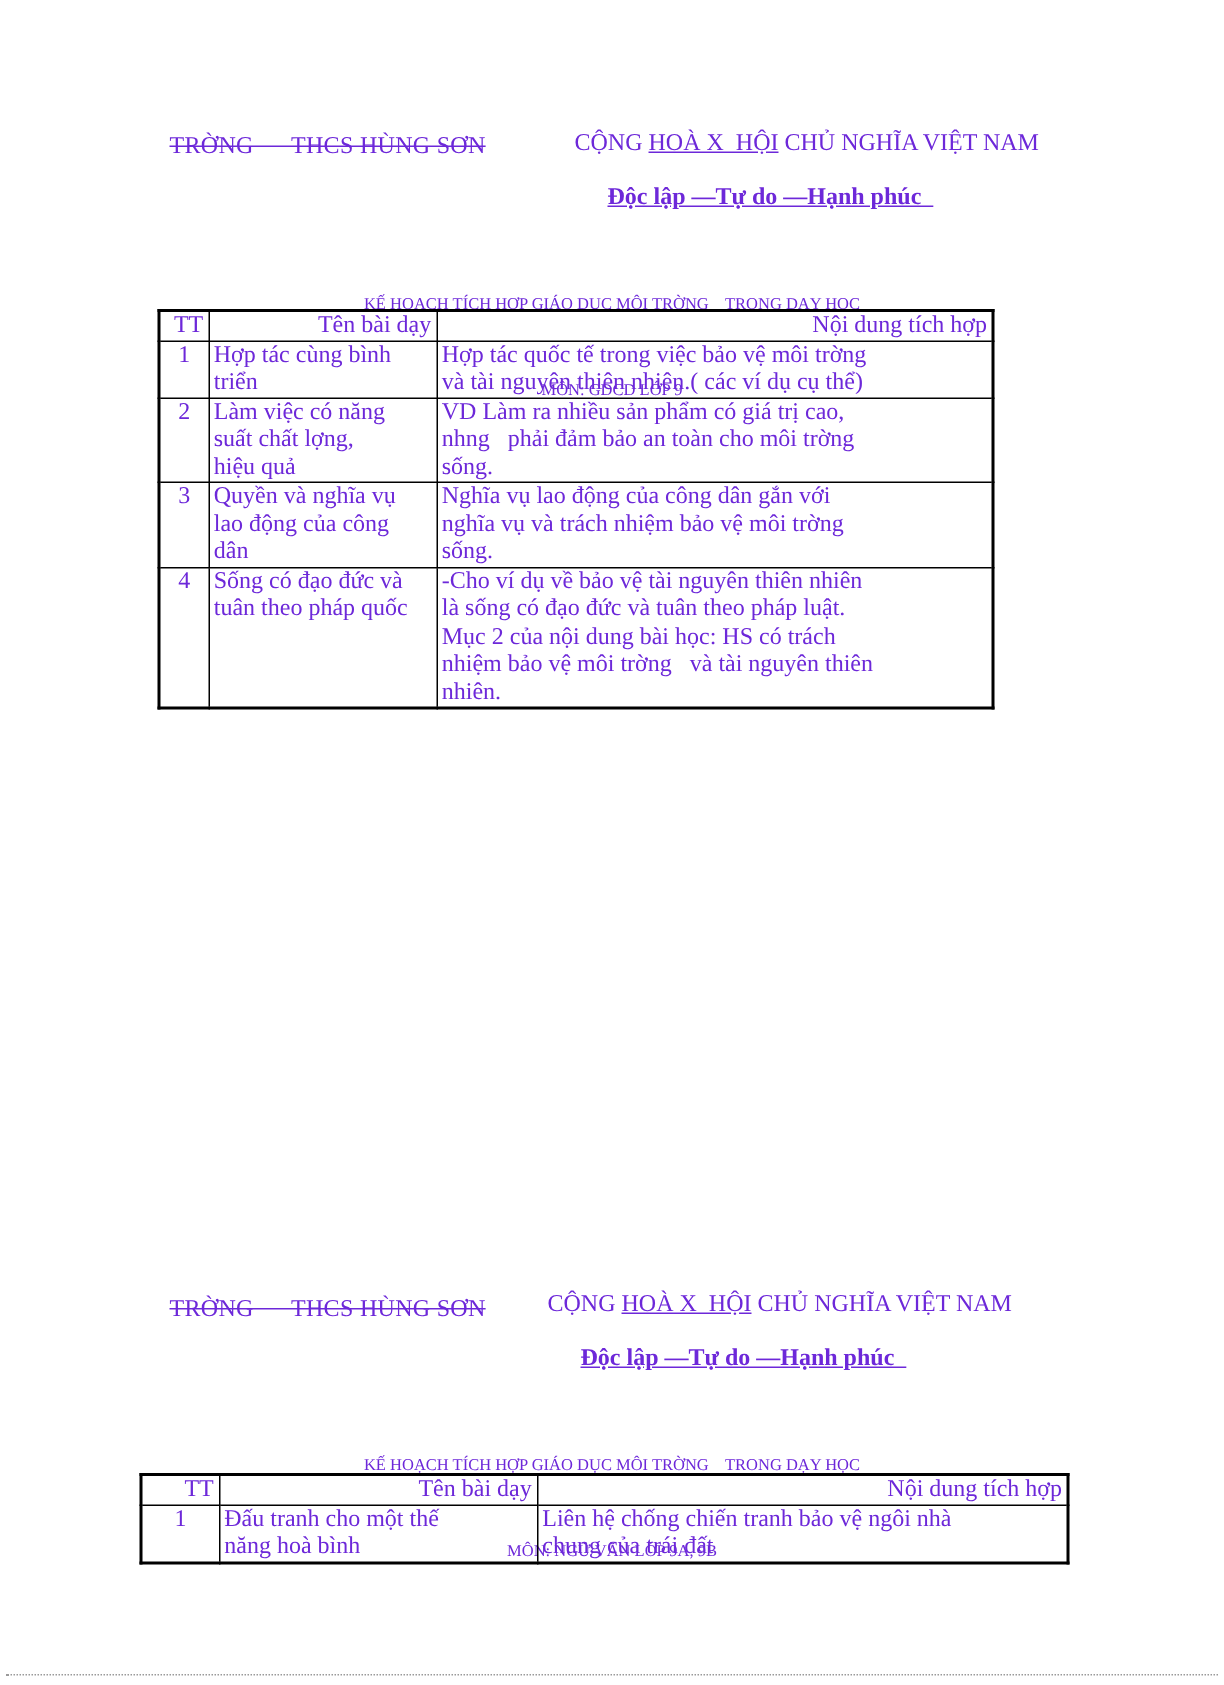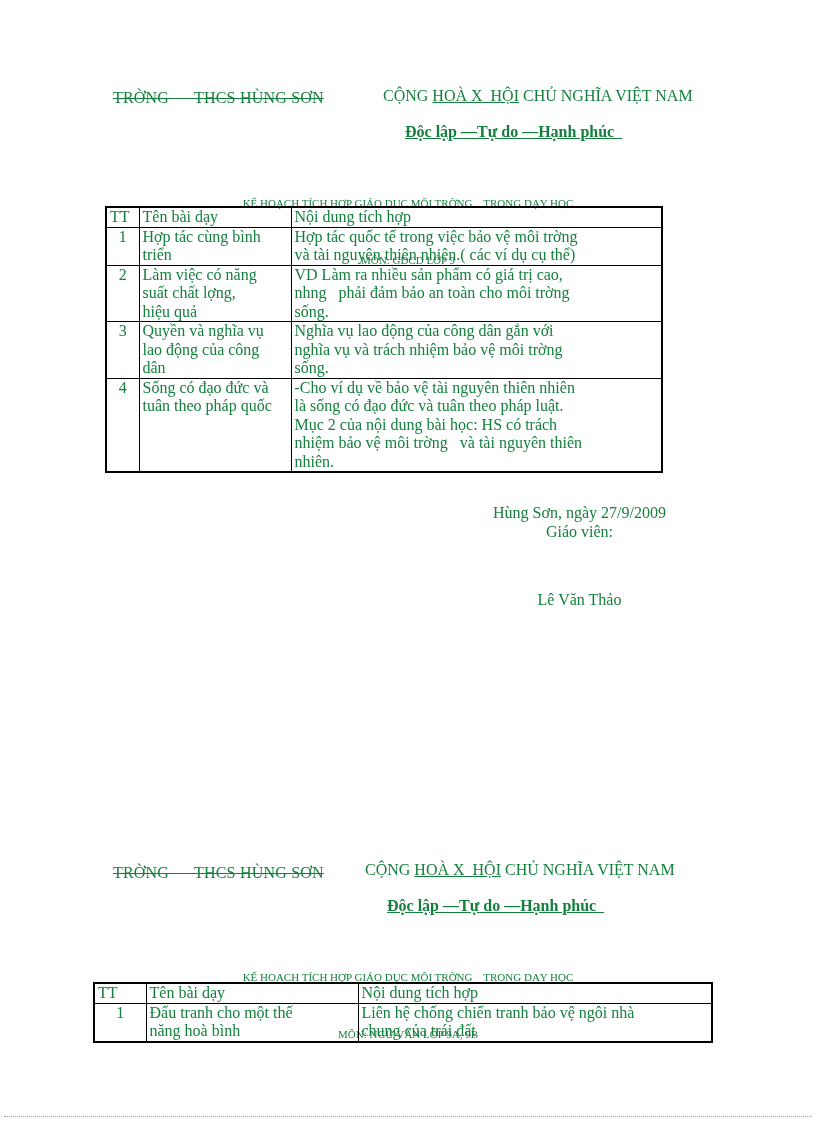--- a/index.html
+++ b/index.html
@@ -1,21 +1,21 @@
 <!DOCTYPE html>
 <html><head>
 <meta charset="utf-8">
 <style>
   html,body{margin:0;padding:0;background:#fff;}
   .page{
     position:relative;
     width:816px;height:1123px;
     background:#ffffff;
     font-family:"Liberation Serif","DejaVu Serif",serif;
-    color:#15803d;
+    color:#6d28d9;
     overflow:hidden;
   }
   .abs{position:absolute;}
   .pre{white-space:pre;}
   .strike{text-decoration:line-through;}
   .school{font-size:16px;letter-spacing:.2px;}
   .nation-block{width:320px;}
   .nation-line{font-size:16px;white-space:pre;}
   .nation-line .u{text-decoration:underline;}
   .motto{
@@ -34,21 +34,21 @@
     border:2px solid #000;
   }
   table.grid th,table.grid td{
     border:1px solid #000;
     vertical-align:top;
     padding:0 3px;
     font-size:16px;line-height:18.5px;
     font-weight:normal;
     overflow:hidden;
   }
-  table.grid th{text-align:left;}
+  table.grid th{text-align:right;}
   td.c-num{text-align:center;}
   td.c-pre{white-space:pre-wrap;}
   .sig{
     width:205px;text-align:center;
     font-size:16px;line-height:18.5px;
   }
   .sig-name{margin-top:50px;}
   .page-break-dots{
     left:4px;top:1116px;width:808px;height:0;
     border-top:1px dotted #9a9a9a;
@@ -116,25 +116,20 @@
 tuân theo pháp quốc</td>
         <td class="c-pre">-Cho ví dụ về bảo vệ tài nguyên thiên nhiên
 là sống có đạo đức và tuân theo pháp luật.
 Mục 2 của nội dung bài học: HS có trách
 nhiệm bảo vệ môi trờng   và tài nguyên thiên
 nhiên.</td>
       </tr>
     </tbody>
   </table>
 
-  <div class="abs sig" style="left:477px;top:504px;">
-    <div>Hùng Sơn, ngày 27/9/2009</div>
-    <div>Giáo viên:</div>
-    <div class="sig-name">Lê Văn Thảo</div>
-  </div>
 
   <span class="abs school strike pre" style="left:113px;top:864px;">TRỜNG      THCS HÙNG SƠN</span>
 
   <div class="abs nation-block" style="left:365px;top:861px;">
     <div class="nation-line"><span>CỘNG </span><span class="u">HOÀ X  HỘI</span><span> CHỦ NGHĨA VIỆT NAM</span></div>
     <div class="motto">Độc lập —Tự do —Hạnh phúc  </div>
   </div>
 
   <div class="abs doc-title" style="top:930px;">
     <div>KẾ HOẠCH TÍCH HỢP GIÁO DỤC MÔI TRỜNG    TRONG DẠY HỌC</div>

